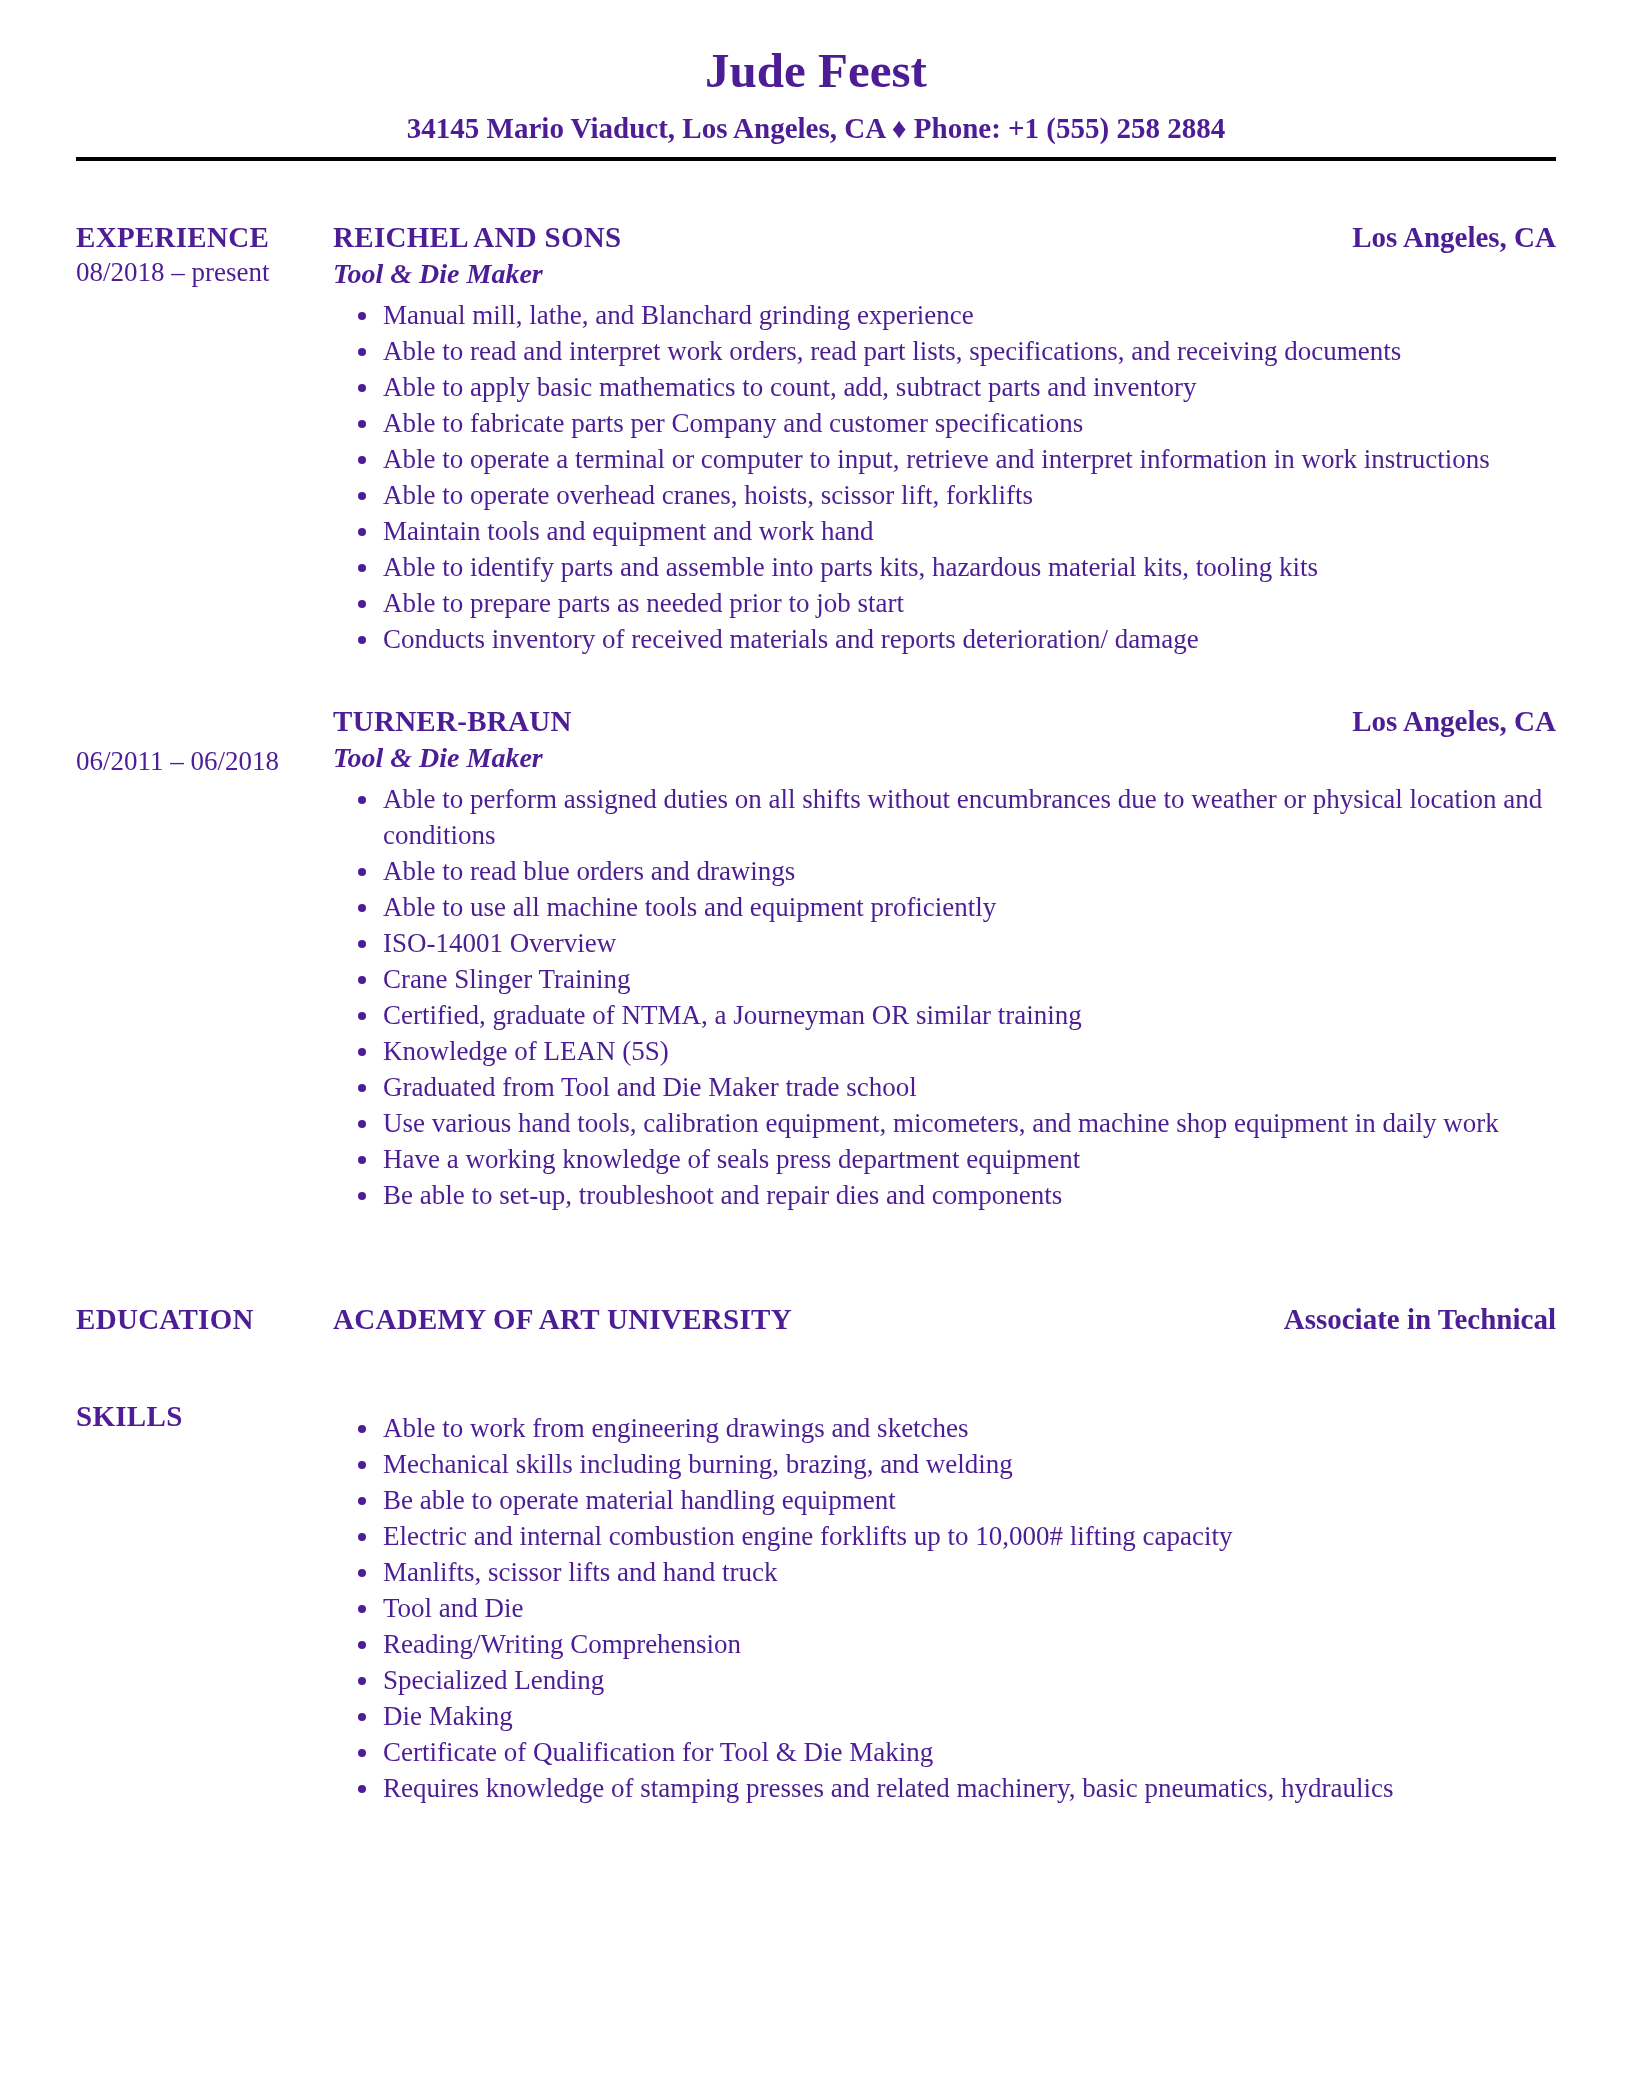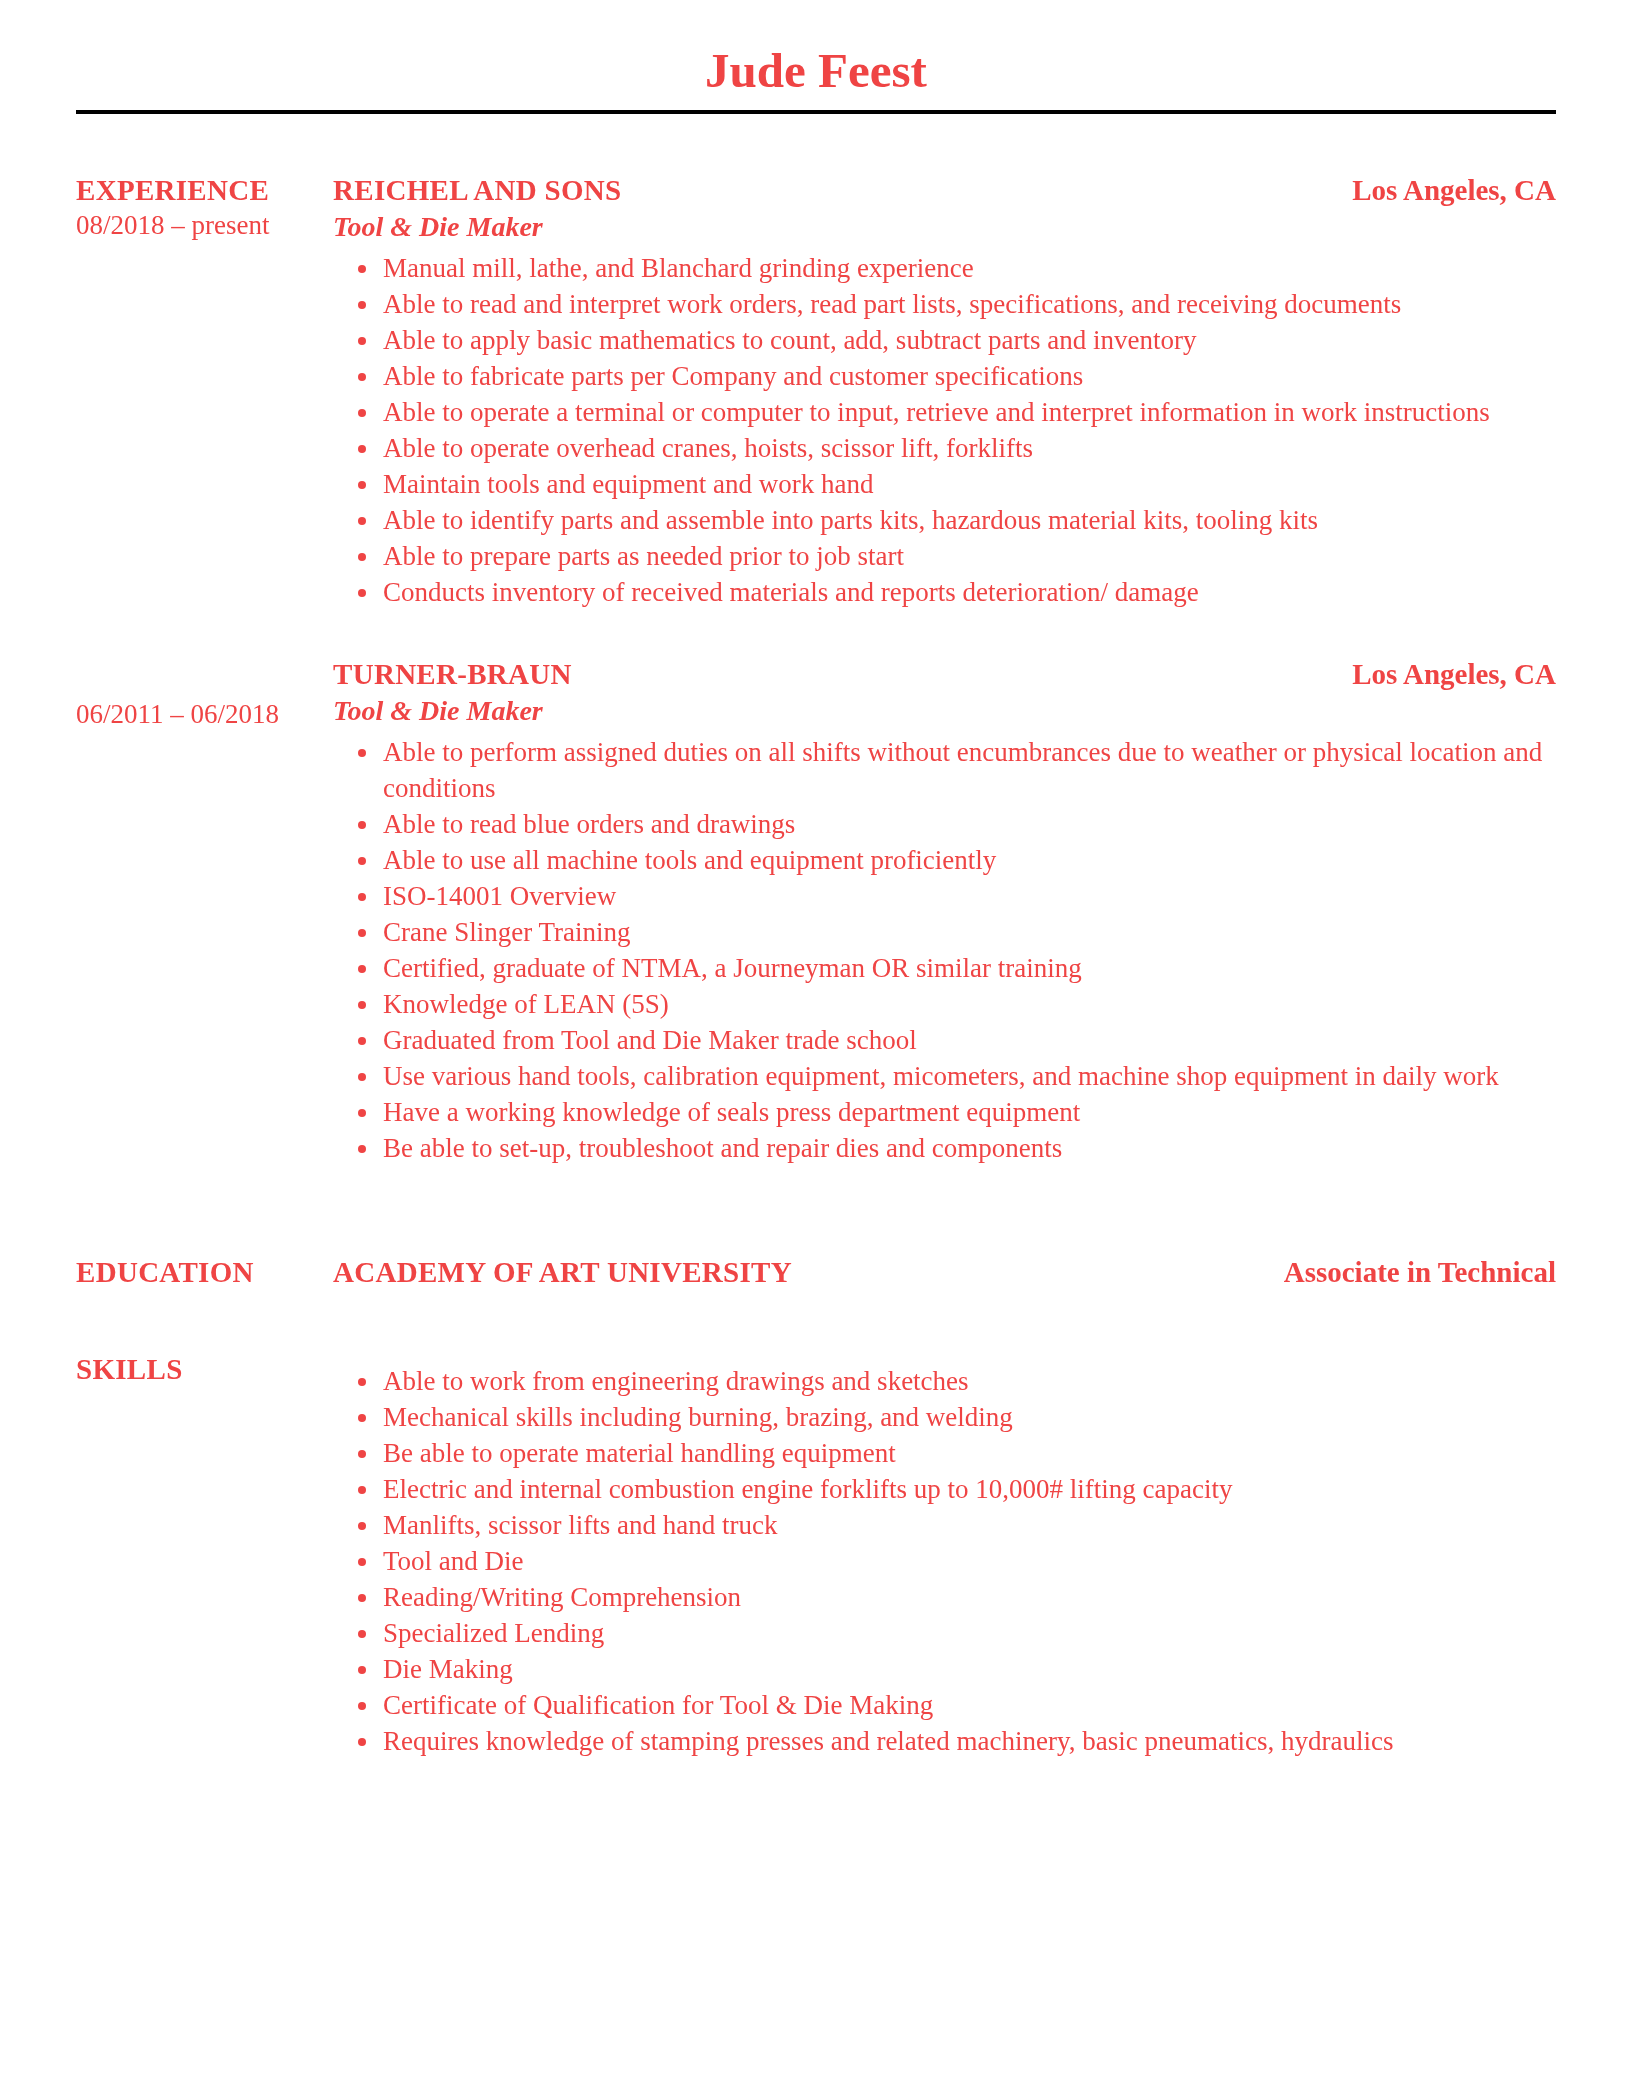--- a/index.html
+++ b/index.html
@@ -3,21 +3,21 @@
 <meta charset="utf-8">
 <style>
   * { margin: 0; padding: 0; box-sizing: border-box; }
   html, body { background: #ffffff; }
   .page {
     position: relative;
     width: 1632px;
     min-height: 2098px;
     margin: 0 auto;
     background: #ffffff;
-    color: #ef4444;
+    color: #4c1d95;
     font-family: "Liberation Serif", "DejaVu Serif", serif;
     padding: 44px 76px 60px 76px;
   }
 
   
   .name {
     text-align: center;
     font-size: 49px;
     font-weight: 700;
     line-height: 1.1;
@@ -88,20 +88,21 @@
 
   
   .row-skills ul.bullets { margin-top: 10px; }
 </style>
 </head>
 <body>
 
 <div class="page">
 
   <h1 class="name">Jude Feest</h1>
+  <div class="contact">34145 Mario Viaduct, Los Angeles, CA ♦ Phone: +1 (555) 258 2884</div>
   <hr class="rule">
 
   <div class="section-row row-experience">
     <div class="left-col">
       <div class="section-label">EXPERIENCE</div>
       <div class="dates">08/2018 – present</div>
     </div>
     <div class="right-col">
       <div class="job">
         <div class="job-head">

